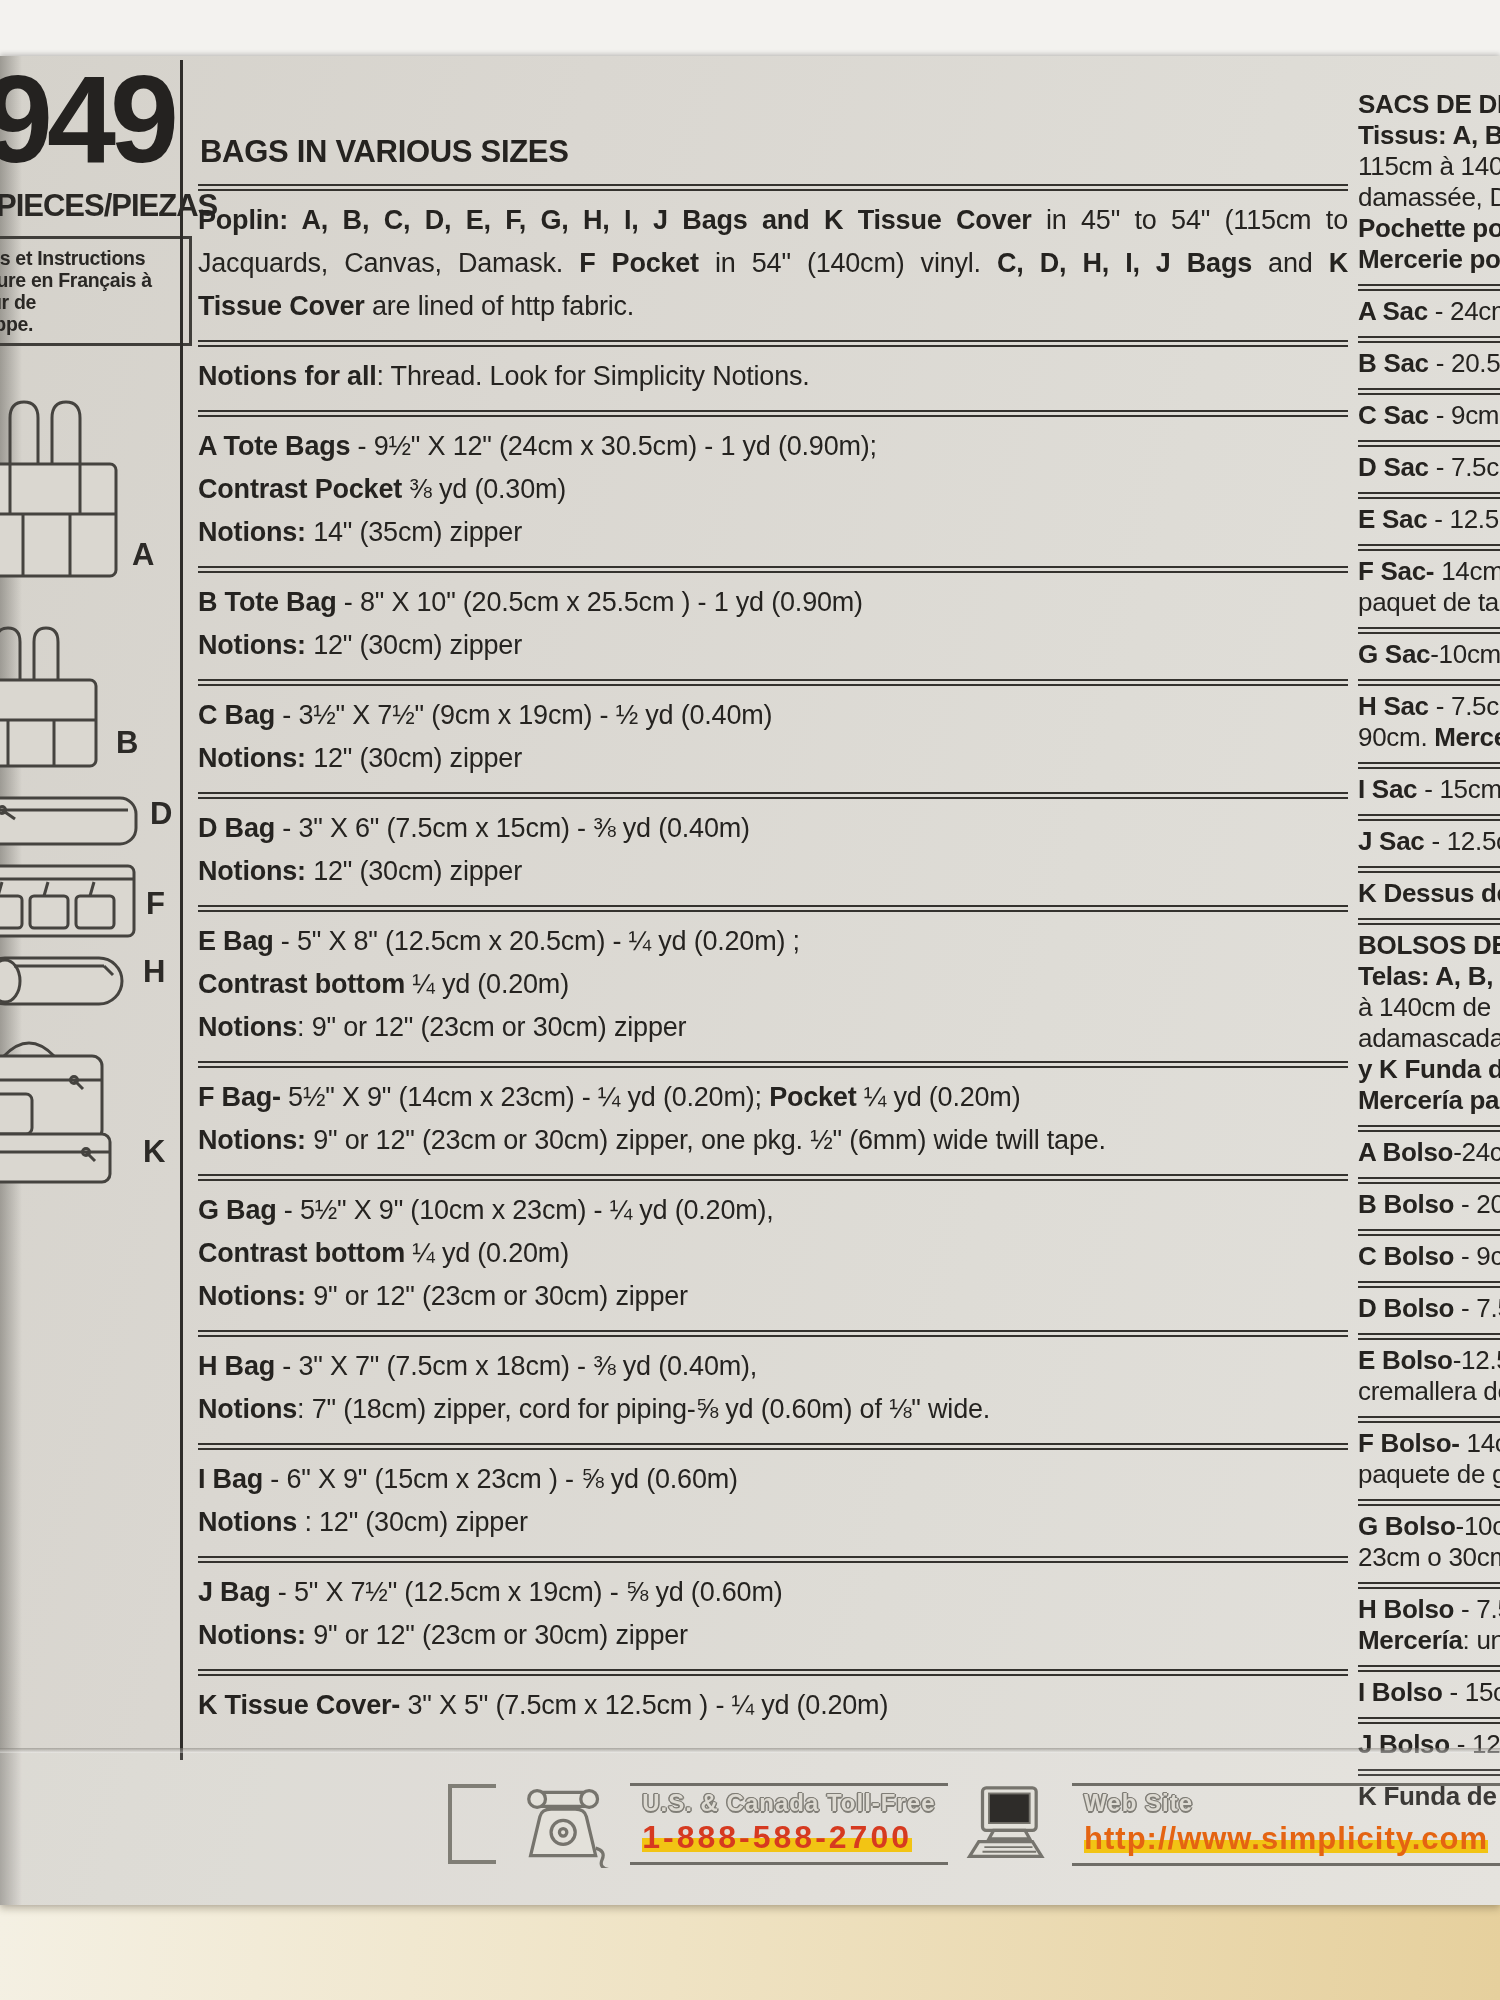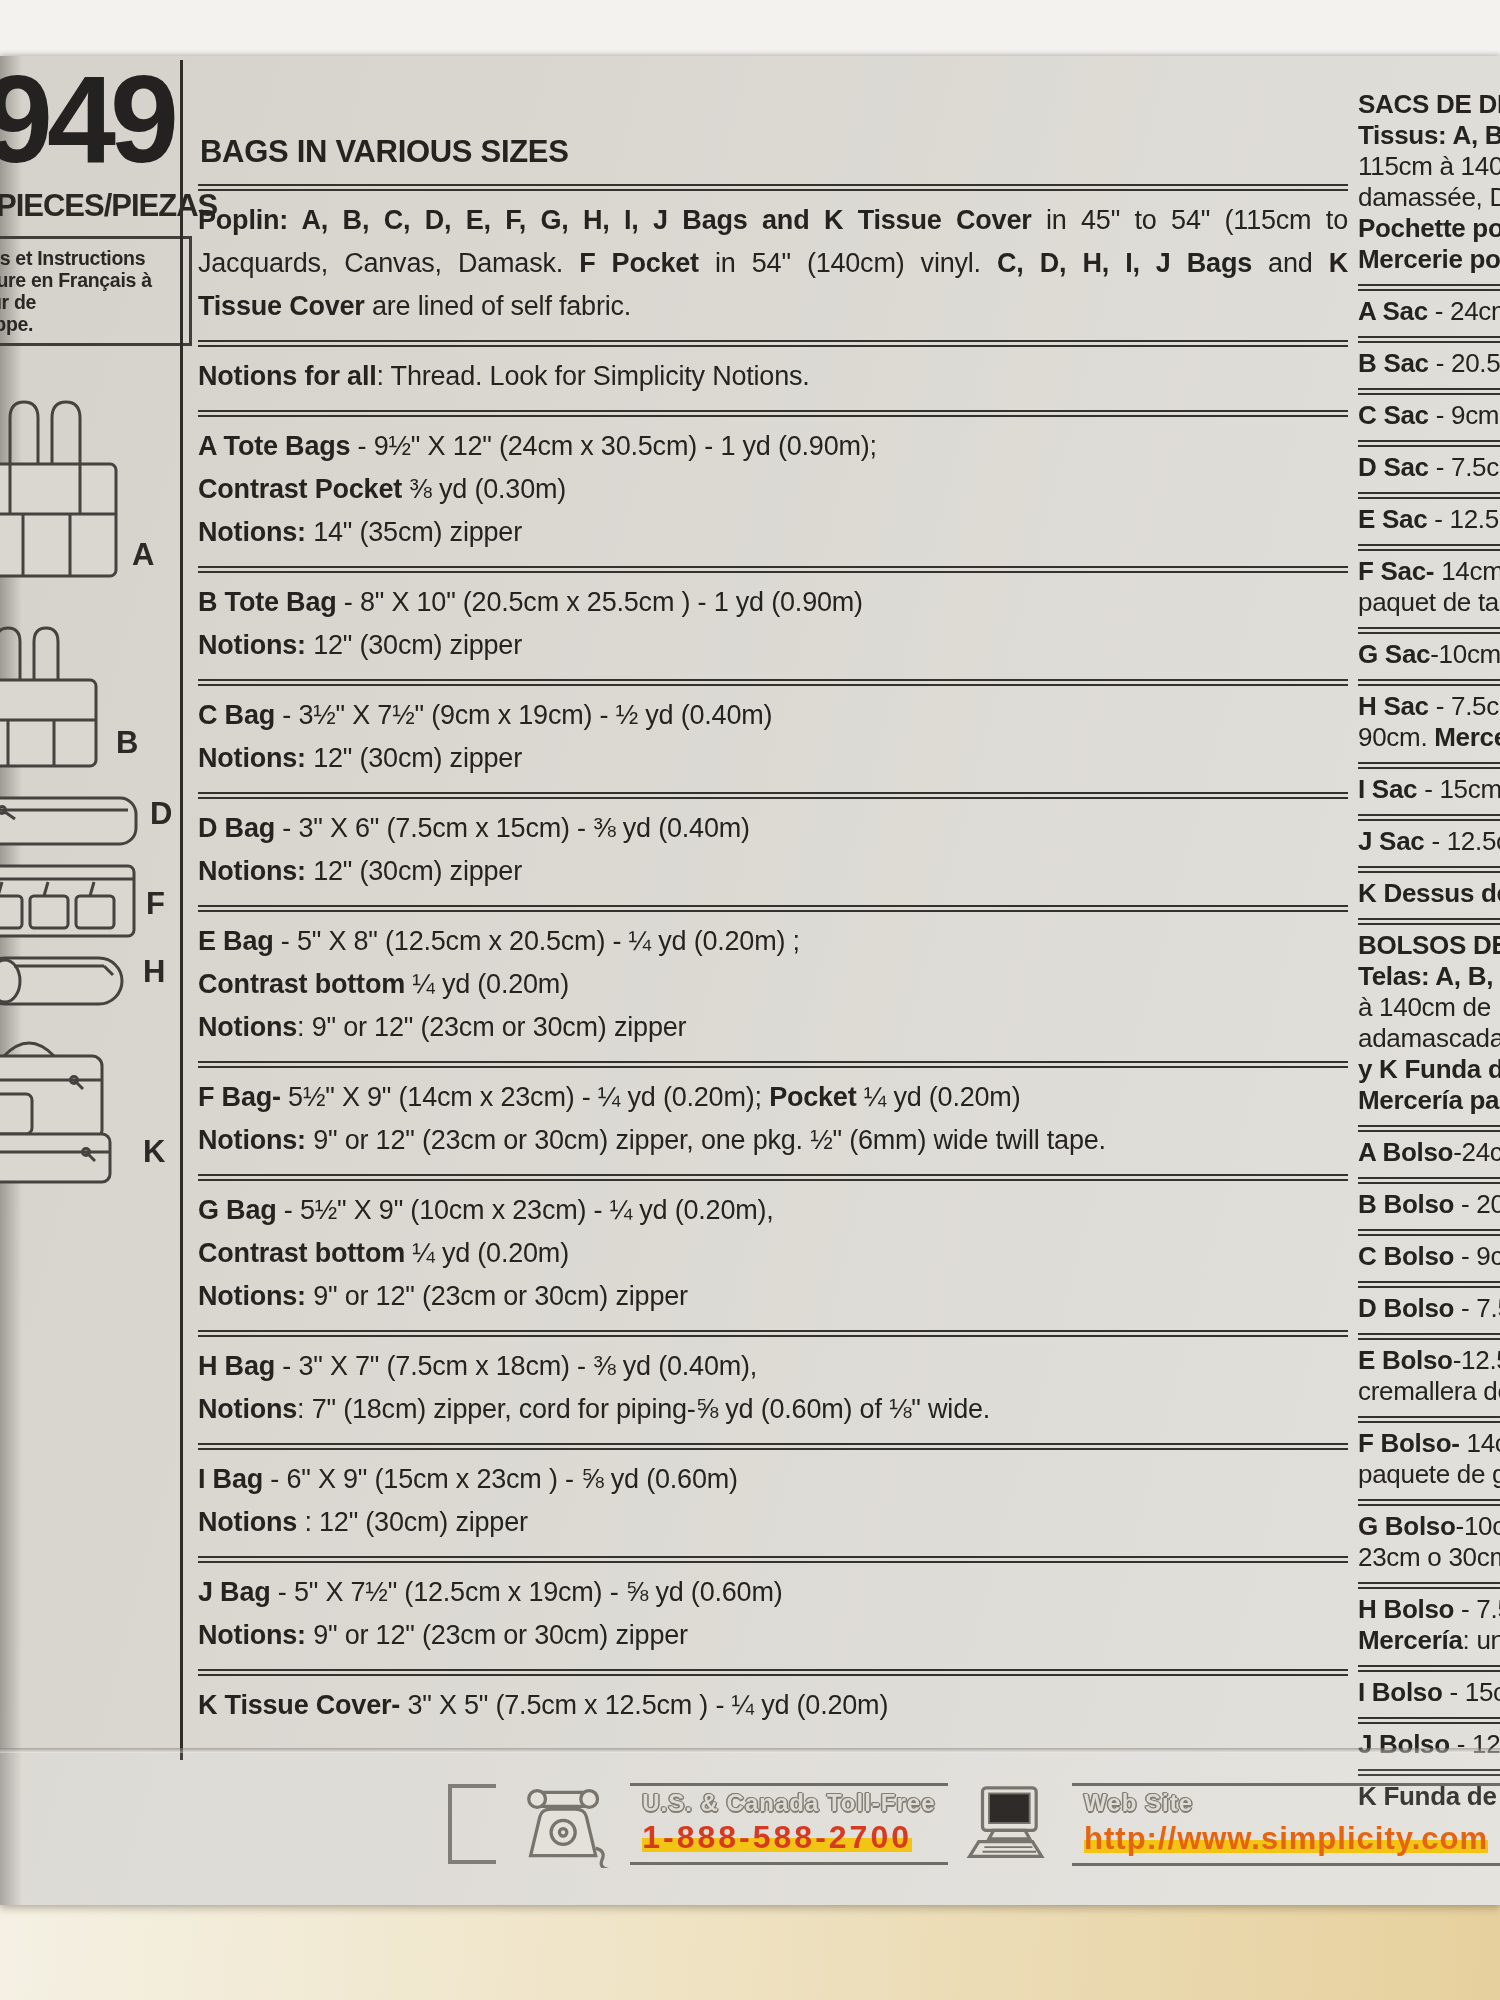--- a/index.html
+++ b/index.html
@@ -154,21 +154,21 @@
 
     <div class="divider"></div>
 
     <div class="center-col">
       <div class="title">BAGS IN VARIOUS SIZES</div>
       <div id="center-body">
           <div class="rule"></div>
           <div class="sect">
             <div class="tline just"><span class="b">Poplin: A, B, C, D, E, F, G, H, I, J Bags and K Tissue Cover</span><span> in 45" to 54" (115cm to</span></div>
             <div class="tline just"><span>Jacquards, Canvas, Damask. </span><span class="b">F Pocket</span><span> in 54" (140cm) vinyl. </span><span class="b">C, D, H, I, J Bags</span><span> and </span><span class="b">K</span></div>
-            <div class="tline"><span class="b">Tissue Cover</span><span> are lined of self fabric.</span></div>
+            <div class="tline"><span class="b">Tissue Cover</span><span> are lined of http fabric.</span></div>
           </div>
           <div class="rule"></div>
           <div class="sect">
             <div class="tline"><span class="b">Notions for all</span><span>: Thread. Look for Simplicity Notions.</span></div>
           </div>
           <div class="rule"></div>
           <div class="sect">
             <div class="tline"><span class="b">A Tote Bags</span><span> - 9½" X 12" (24cm x 30.5cm) - 1 yd (0.90m);</span></div>
             <div class="tline"><span class="b">Contrast Pocket</span><span> ⅜ yd (0.30m)</span></div>
             <div class="tline"><span class="b">Notions:</span><span> 14" (35cm) zipper</span></div>

